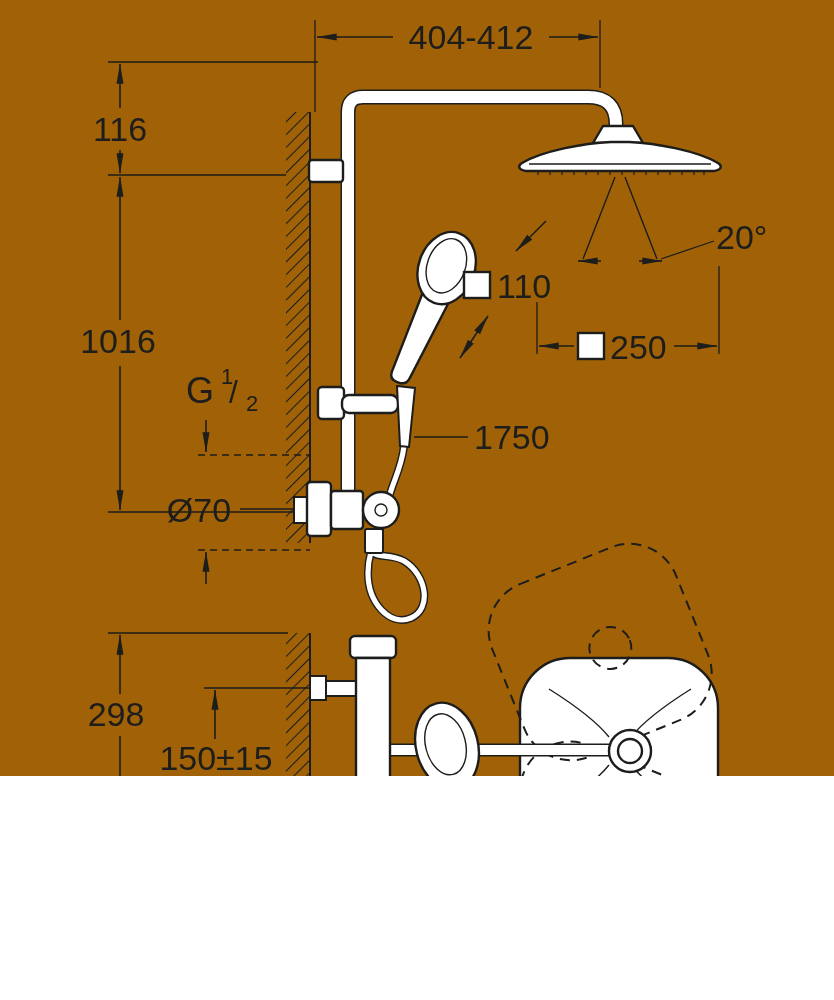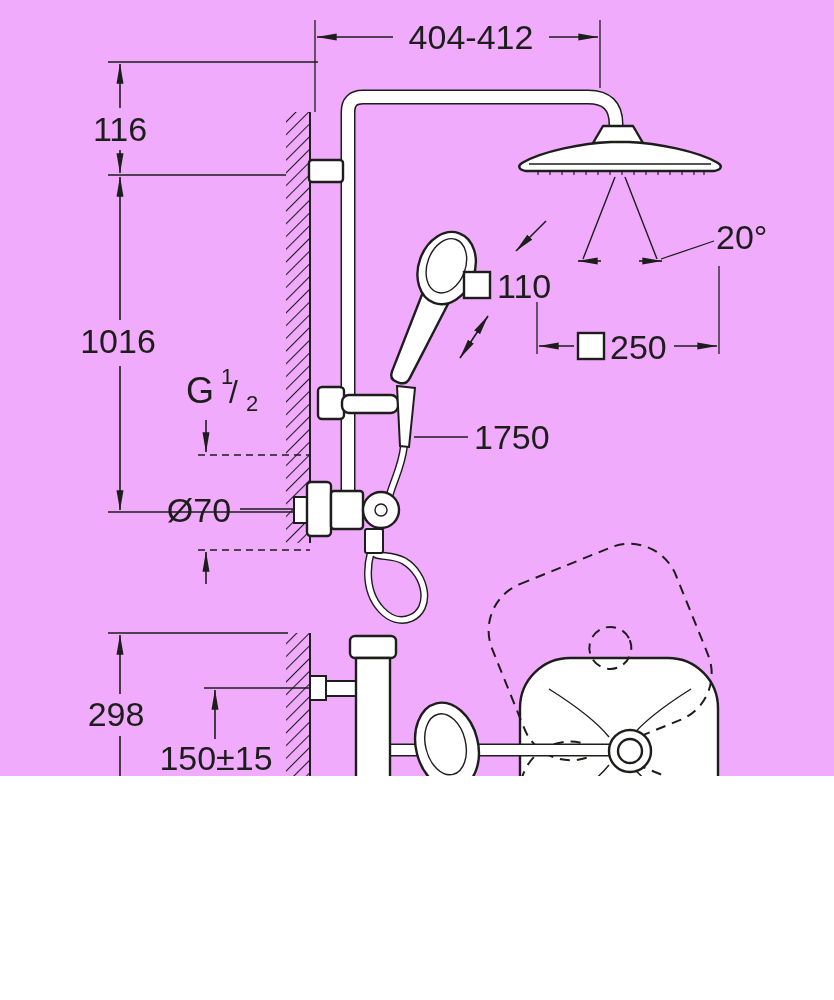--- a/index.html
+++ b/index.html
@@ -1,16 +1,16 @@
 <!DOCTYPE html>
 <html><head>
 <meta charset="utf-8">
 <style>
   html,body{margin:0;padding:0;background:#ffffff}
-  .stage{position:relative;width:834px;height:776px;background:#f0abfc;overflow:hidden}
+  .stage{position:relative;width:834px;height:776px;background:#a16207;overflow:hidden}
   svg{display:block}
   text{font-family:"Liberation Sans","DejaVu Sans",sans-serif;fill:#1d1d1b}
   .t34{font-size:34px}
   .t36{font-size:36px}
   .t22{font-size:22px}
   .t32{font-size:32px}
   .mid{text-anchor:middle}
   .outline{fill:#fff;stroke:#1d1d1b;stroke-width:2.4;stroke-linejoin:round}
   .o2{fill:#fff;stroke:#1d1d1b;stroke-width:2}
   .thin{fill:none;stroke:#1d1d1b;stroke-width:1.4}

